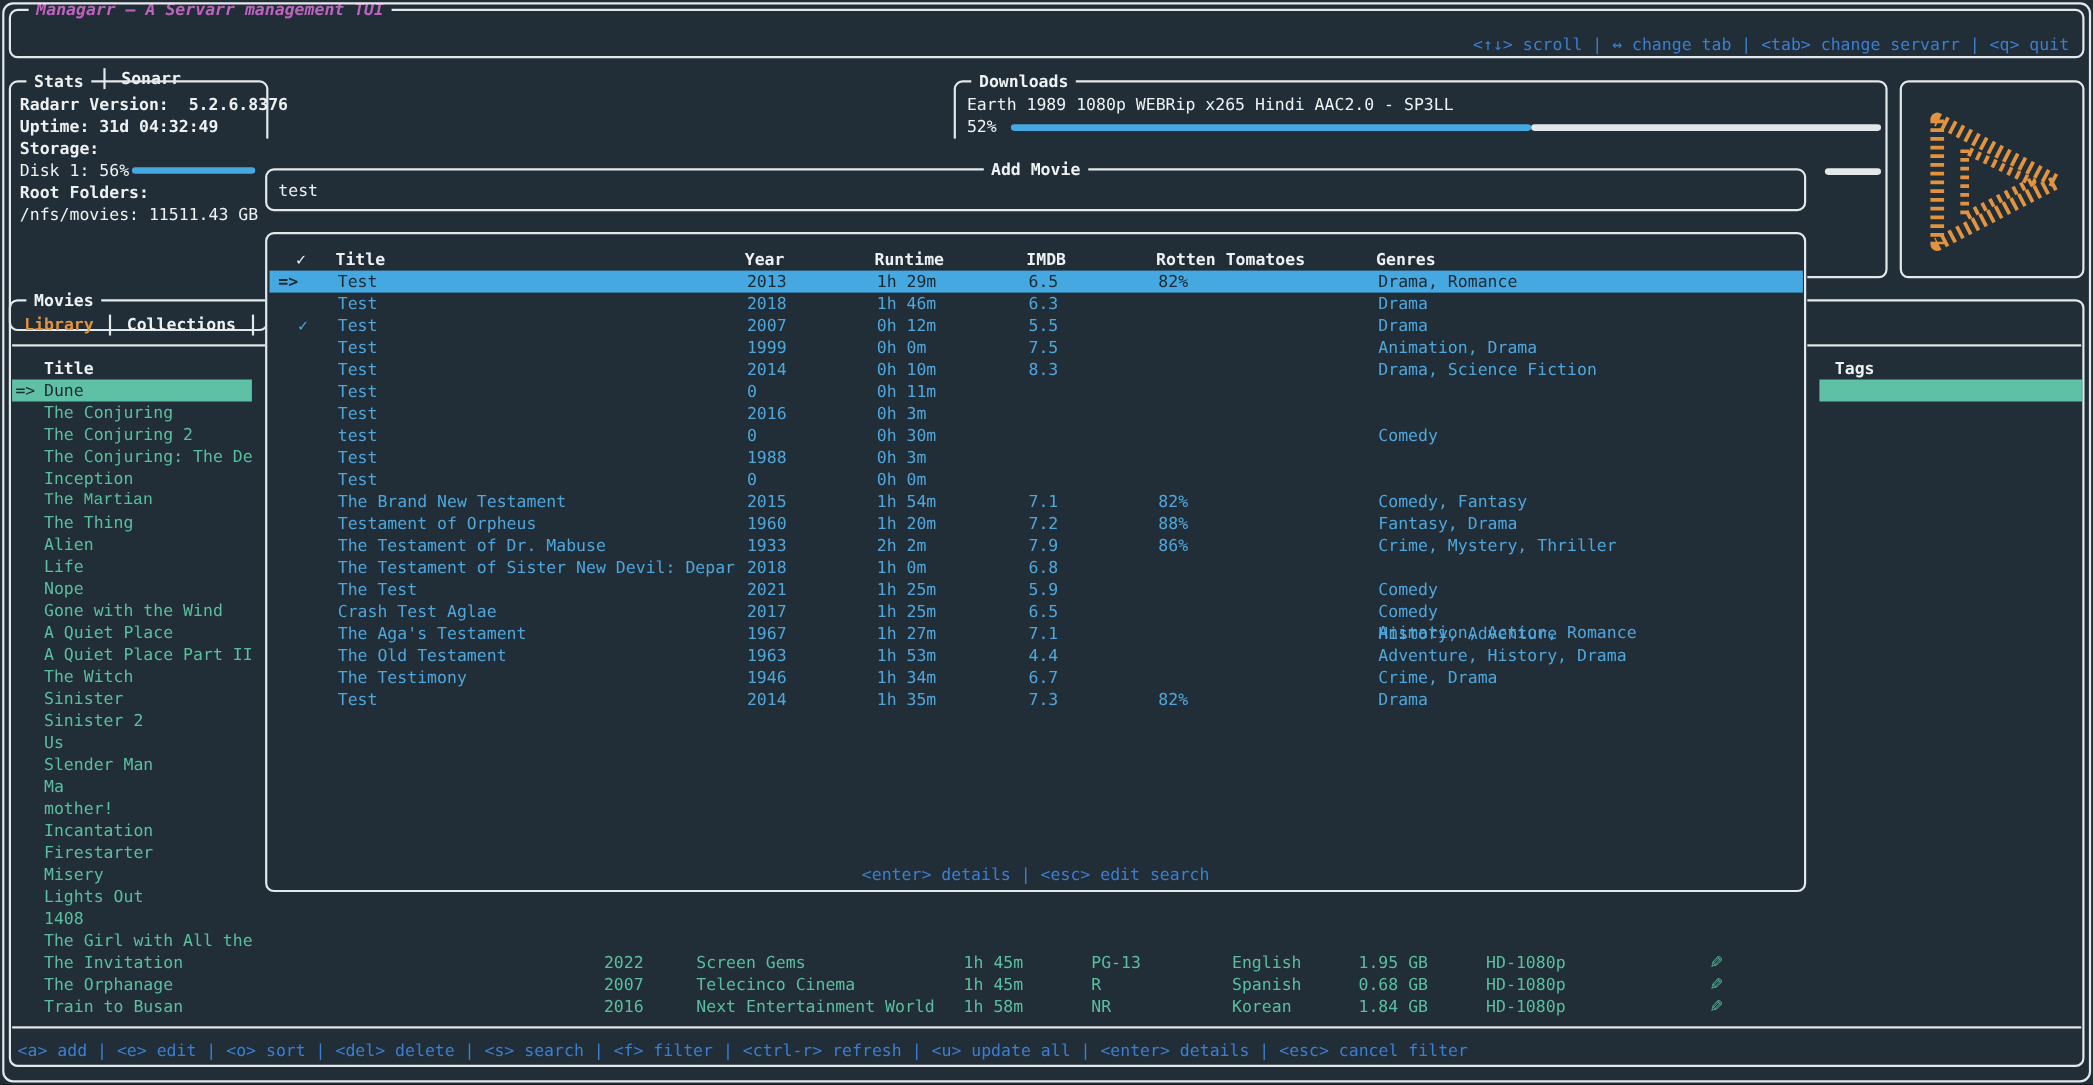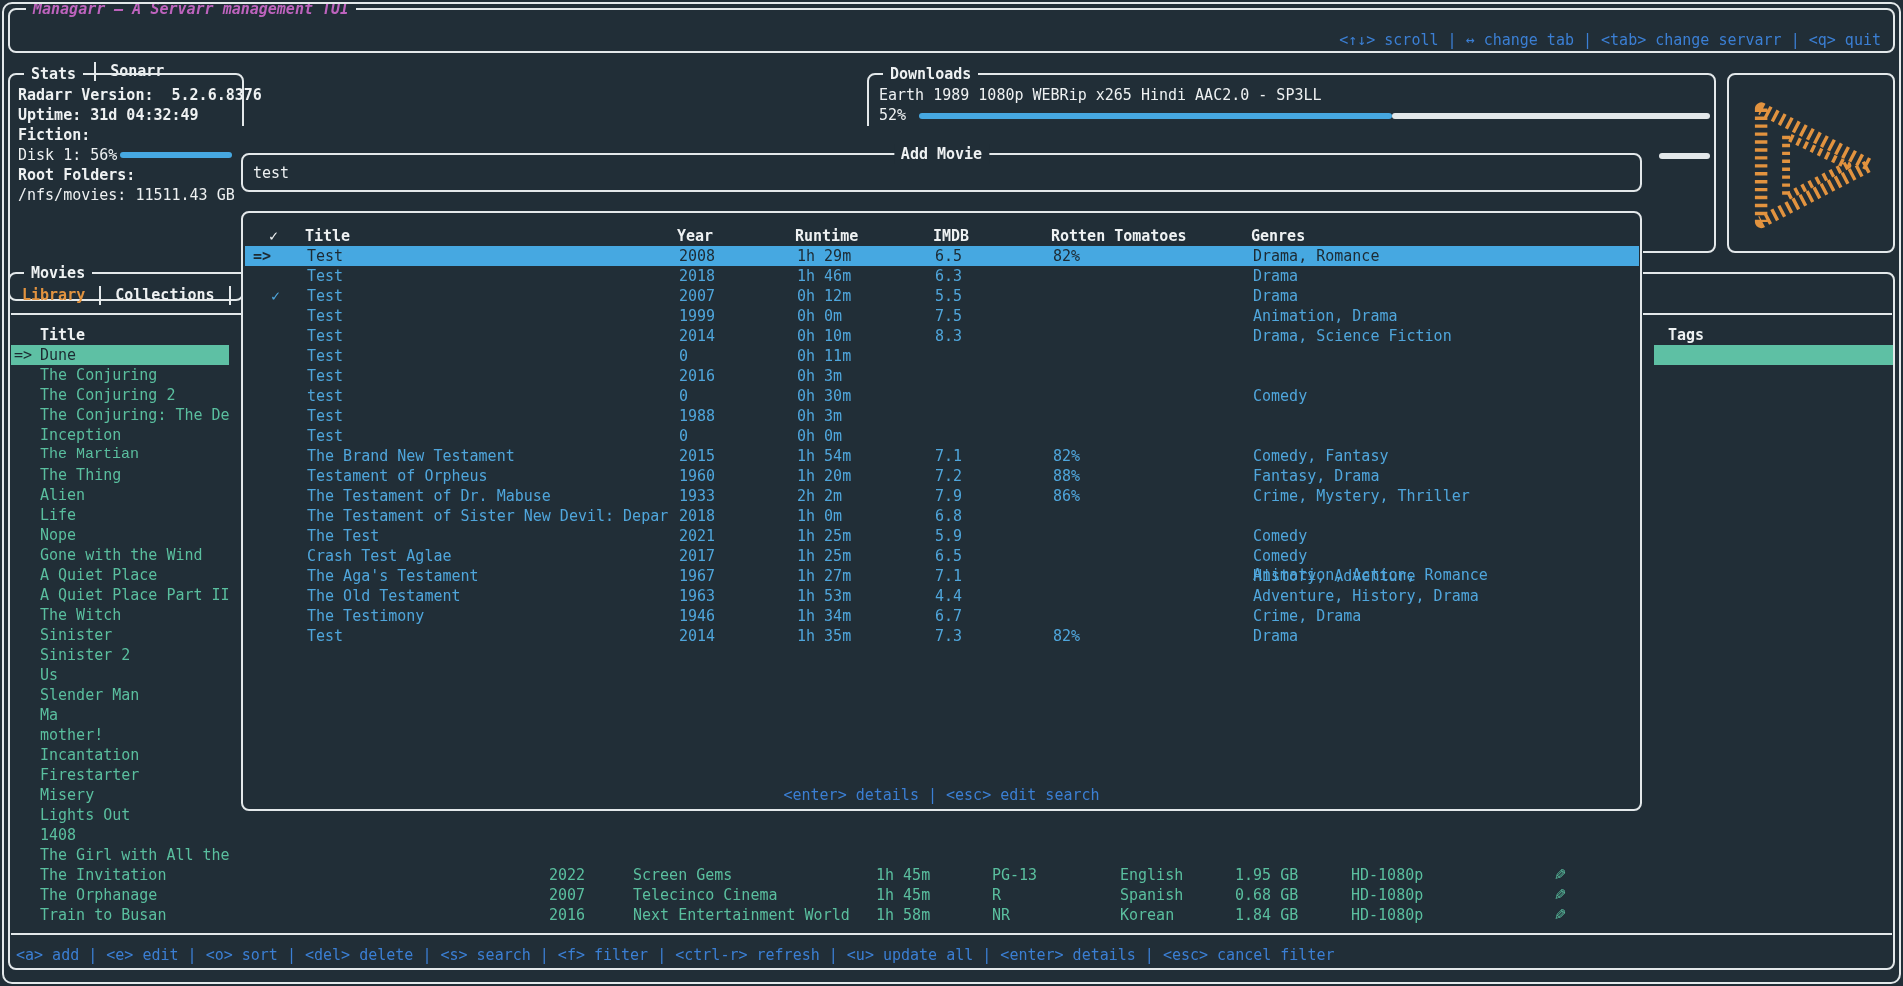--- a/index.html
+++ b/index.html
@@ -44,21 +44,21 @@
         <span class="tab wh">Sonarr</span>
       </div>
     <div class="t kb" style="right:12px;top:20px;">&lt;↑↓&gt; scroll | ↔ change tab | &lt;tab&gt; change servarr | &lt;q&gt; quit</div>
   </div>
 
   <div class="box" style="left:8px;top:73px;width:236px;height:228px;">
     <span class="box-title">Stats</span>
     <div id="stats-lines">
         <div class="t wh b" style="left: 8px; top: 10px;">Radarr Version:  5.2.6.8376</div>
         <div class="t wh b" style="left: 8px; top: 30px;">Uptime: 31d 04:32:49</div>
-        <div class="t wh b" style="left: 8px; top: 50px;">Fiction:</div>
+        <div class="t wh b" style="left: 8px; top: 50px;">Storage:</div>
         <div class="t wh" style="left: 8px; top: 70px;">Disk 1: 56%</div>
         <div class="t wh b" style="left: 8px; top: 90px;">Root Folders:</div>
         <div class="t wh" style="left: 8px; top: 110px;">/nfs/movies: 11511.43 GB</div>
       </div>
     <div class="bar" style="left:110px;top:77px;width:112px;background:var(--selection-blue);"></div>
   </div>
 
   <div class="box" style="left:867px;top:73px;width:849px;height:180px;">
     <span class="box-title">Downloads</span>
     <div class="t wh" style="left:10px;top:10px;">Earth 1989 1080p WEBRip x265 Hindi AAC2.0 - SP3LL</div>
@@ -218,21 +218,21 @@
           <div class="t wh b" style="left: 434px; top: 13px;">Year</div>
           <div class="t wh b" style="left: 552px; top: 13px;">Runtime</div>
           <div class="t wh b" style="left: 690px; top: 13px;">IMDB</div>
           <div class="t wh b" style="left: 808px; top: 13px;">Rotten Tomatoes</div>
           <div class="t wh b" style="left: 1008px; top: 13px;">Genres</div>
         </div>
       <div id="results-rows">
           <div class="hl" style="left: 2px; top: 33px; width: 1394px; background: var(--selection-blue);">
             <div class="t dk b" style="left: 8px; top: 0px;">=&gt;</div>
             <div class="t dk" style="left: 62px; top: 0px;">Test</div>
-            <div class="t dk" style="left: 434px; top: 0px;">2008</div>
+            <div class="t dk" style="left: 434px; top: 0px;">2013</div>
             <div class="t dk" style="left: 552px; top: 0px;">1h 29m</div>
             <div class="t dk" style="left: 690px; top: 0px;">6.5</div>
             <div class="t dk" style="left: 808px; top: 0px;">82%</div>
             <div class="t dk" style="left: 1008px; top: 0px;">Drama, Romance</div>
           </div>
           <div class="hl" style="left: 2px; top: 53px; width: 1394px; background: transparent;">
             <div class="t bl" style="left: 62px; top: 0px;">Test</div>
             <div class="t bl" style="left: 434px; top: 0px;">2018</div>
             <div class="t bl" style="left: 552px; top: 0px;">1h 46m</div>
             <div class="t bl" style="left: 690px; top: 0px;">6.3</div>

